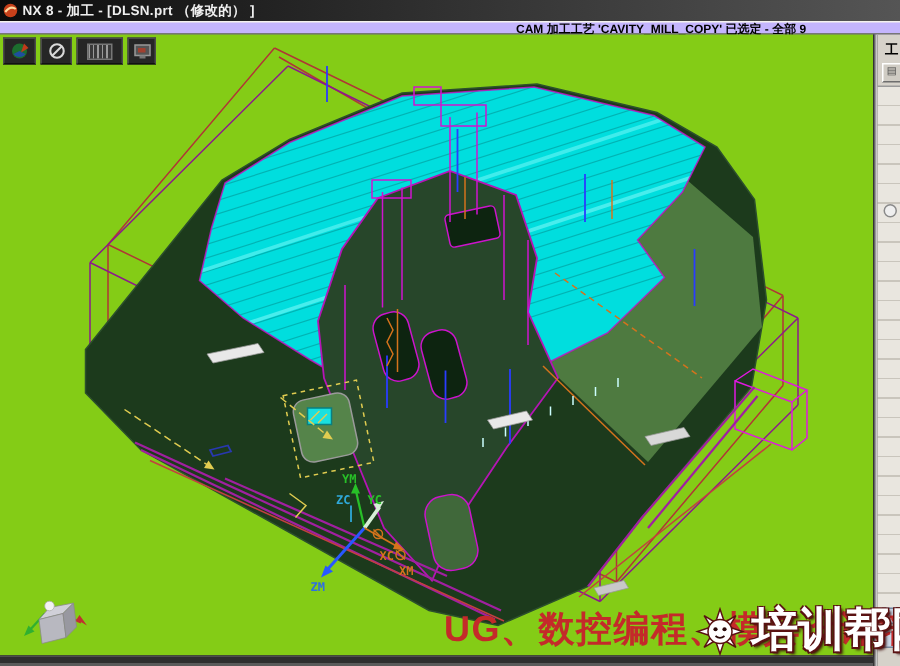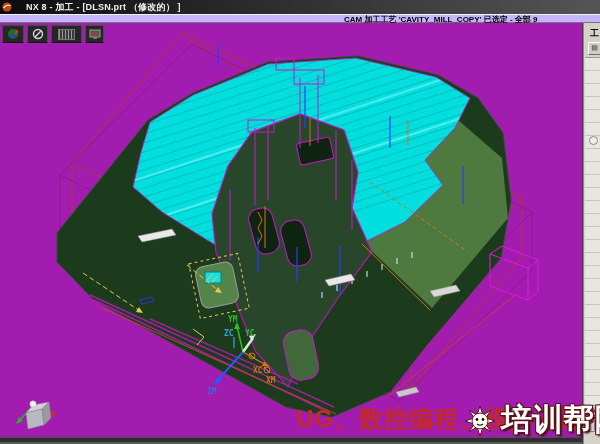--- a/index.html
+++ b/index.html
@@ -1,28 +1,28 @@
 <!DOCTYPE html>
 <html><head>
 <meta charset="utf-8">
 <style>
   html,body{margin:0;padding:0;background:#000;}
   #win{position:relative;width:600px;height:444px;overflow:hidden;background:#000;
        font-family:"Liberation Sans","DejaVu Sans",sans-serif;}
   
   #titlebar{position:absolute;left:0;top:0;width:600px;height:14px;
     background:linear-gradient(90deg,#0c0c0c 0%,#2a2a2a 40%,#555 100%);
-    display:flex;align-items:center;gap:14px;padding-left:2px;box-sizing:border-box;}
+    display:flex;align-items:center;gap:3px;padding-left:2px;box-sizing:border-box;}
   #titlebar .ttl{color:#efefef;font-size:9px;font-weight:bold;letter-spacing:.2px;white-space:nowrap;}
   
   #msgbar{position:absolute;left:0;top:14px;width:600px;height:9px;background:#c4b5fd;
     border-top:1px solid #f4f2ee;border-bottom:1px solid #777;box-sizing:border-box;}
   #msgbar .msg{position:absolute;left:344px;top:-1px;font-size:8px;font-weight:bold;color:#000;white-space:nowrap;}
   
-  #viewport{position:absolute;left:0;top:23px;width:582px;height:414px;background:#a21caf;overflow:hidden;}
+  #viewport{position:absolute;left:0;top:23px;width:582px;height:414px;background:#84cc16;overflow:hidden;}
   
   #gfx-toolbar{position:absolute;left:2px;top:2px;display:flex;gap:3px;z-index:10;}
   .tbtn{height:16px;background:#262626;border:1px solid #4a4a4a;border-bottom-color:#111;
         display:flex;align-items:center;justify-content:center;color:#ccc;}
   .tbtn.w1{width:20px}.tbtn.w2{width:19px}.tbtn.w3{width:29px}.tbtn.w4{width:17px}
   .gridglyph{width:15px;height:9px;border:1px solid #777;
      background:repeating-linear-gradient(90deg,#9a9a9a 0 1px,#3a3a3a 1px 3px);}
   
   #bottomband{position:absolute;left:0;top:437px;width:582px;height:7px;background:#2e2e2e;
      border-top:1px solid #4e4e4e;border-bottom:2px solid #5a5a5a;box-sizing:border-box;}

